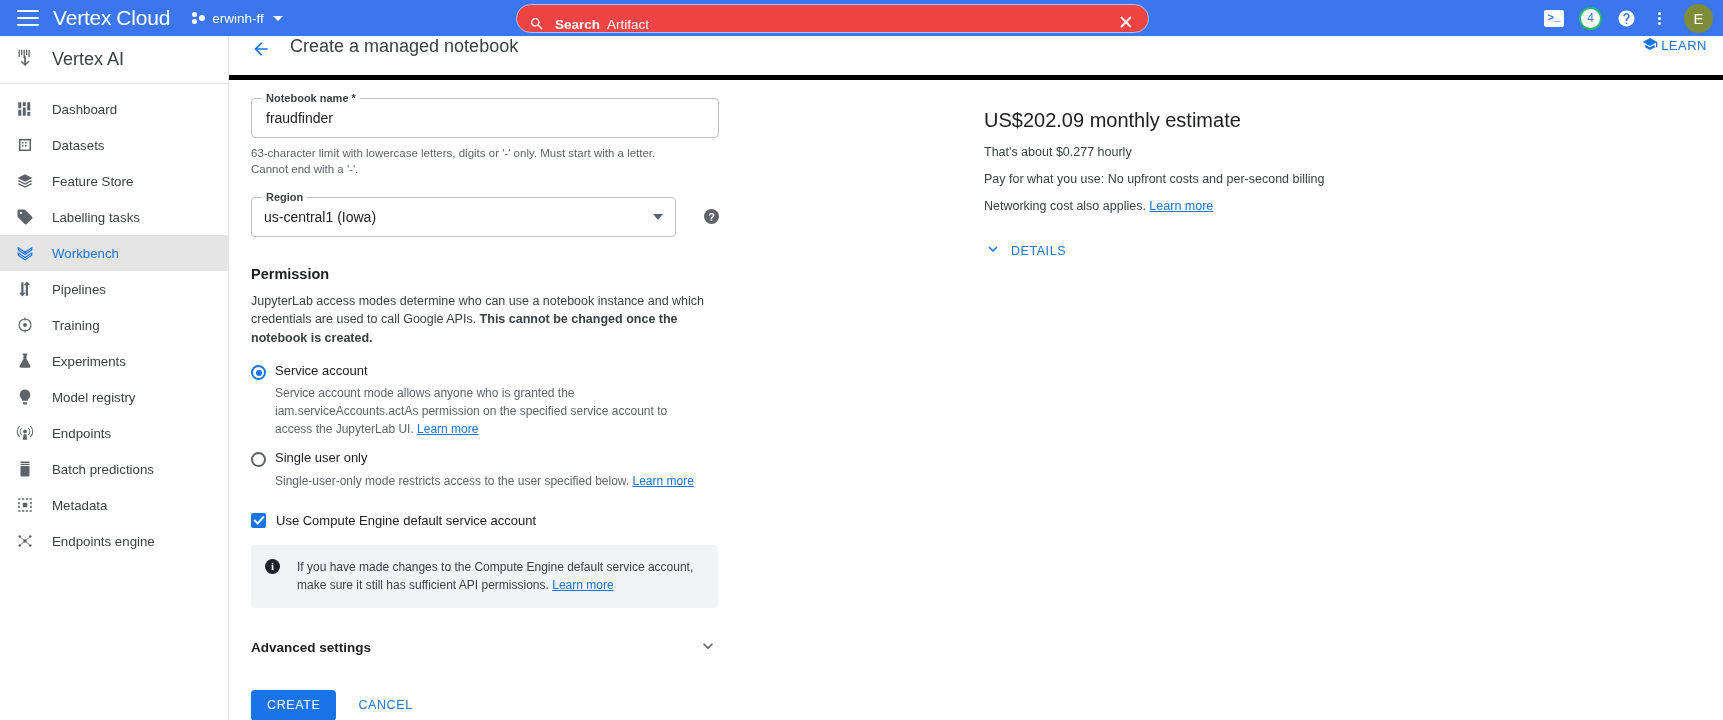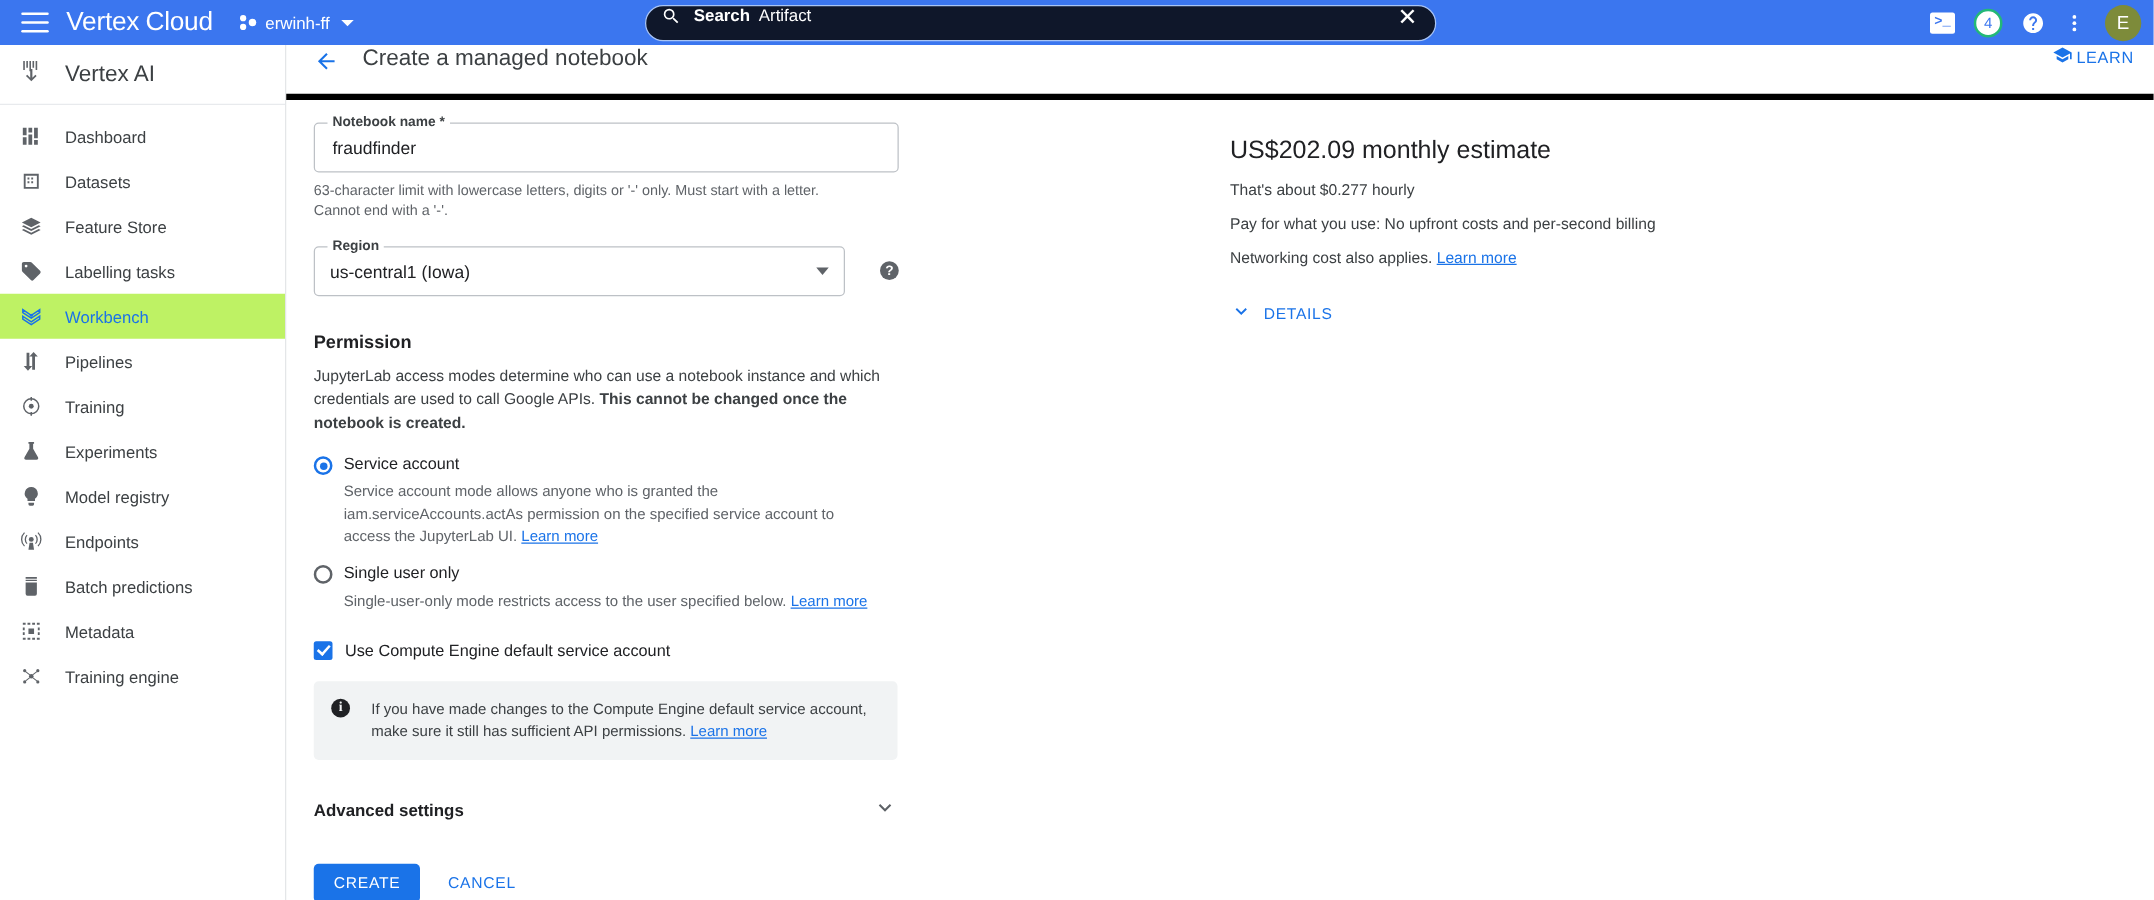--- a/index.html
+++ b/index.html
@@ -64,25 +64,25 @@
     border-right: 5px solid transparent;
     border-top: 5px solid #fff;
     margin-left: 3px;
   }
 
   .searchwrap {
     position: absolute;
     left: 516px;
     width: 633px;
     height: 29px;
-    background: #0f172a;
+    background: #ef4444;
     border: 1px solid #a8c4f5;
     border-radius: 16px;
     display: flex;
-    align-items: flex-start;
+    align-items: flex-end;
     padding: 0 12px;
   }
   .searchwrap .mag { flex: 0 0 auto; margin-right: 10px; display:flex; }
   .search-text {
     flex: 1;
     color: #fff;
     font-size: 13.5px;
     white-space: nowrap;
     overflow: hidden;
   }
@@ -173,21 +173,21 @@
     align-items: center;
     height: 36px;
     padding-left: 14px;
     gap: 16px;
     cursor: pointer;
     color: #3c4043;
     font-size: 13.3px;
   }
   .nav-item .ico { width: 22px; display:flex; align-items:center; justify-content:center; flex:0 0 22px; }
   .nav-item.active {
-    background: #bef264;
+    background: #e5e5e5;
     color: #1a73e8;
   }
   .nav-item.active .ico svg { fill: #1a73e8; }
   .nav-item .ico svg { fill: #5f6368; }
 
   
   .content { flex: 1; display: flex; flex-direction: column; min-width: 0; }
   .page-header {
     height: 44px;
     flex: 0 0 44px;
@@ -593,21 +593,21 @@
         <span class="ico">
             <svg width="18" height="18" viewBox="0 0 24 24">
               <circle cx="12" cy="12" r="2.4"></circle>
               <circle cx="5" cy="6" r="1.7"></circle>
               <circle cx="19" cy="6" r="1.7"></circle>
               <circle cx="5" cy="18" r="1.7"></circle>
               <circle cx="19" cy="18" r="1.7"></circle>
               <path d="M6 7l4.5 3.6M18 7l-4.5 3.6M6 17l4.5-3.6M18 17l-4.5-3.6" stroke="#5f6368" stroke-width="1.1" fill="none"></path>
             </svg>
           </span>
-        <span>Training engine</span>
+        <span>Endpoints engine</span>
       </div>
 
     </div>
   </div>
 
   <div class="content">
 
     <div class="page-header">
       <span class="back-arrow">
         <svg width="20" height="20" viewBox="0 0 24 24" fill="#1a73e8">

